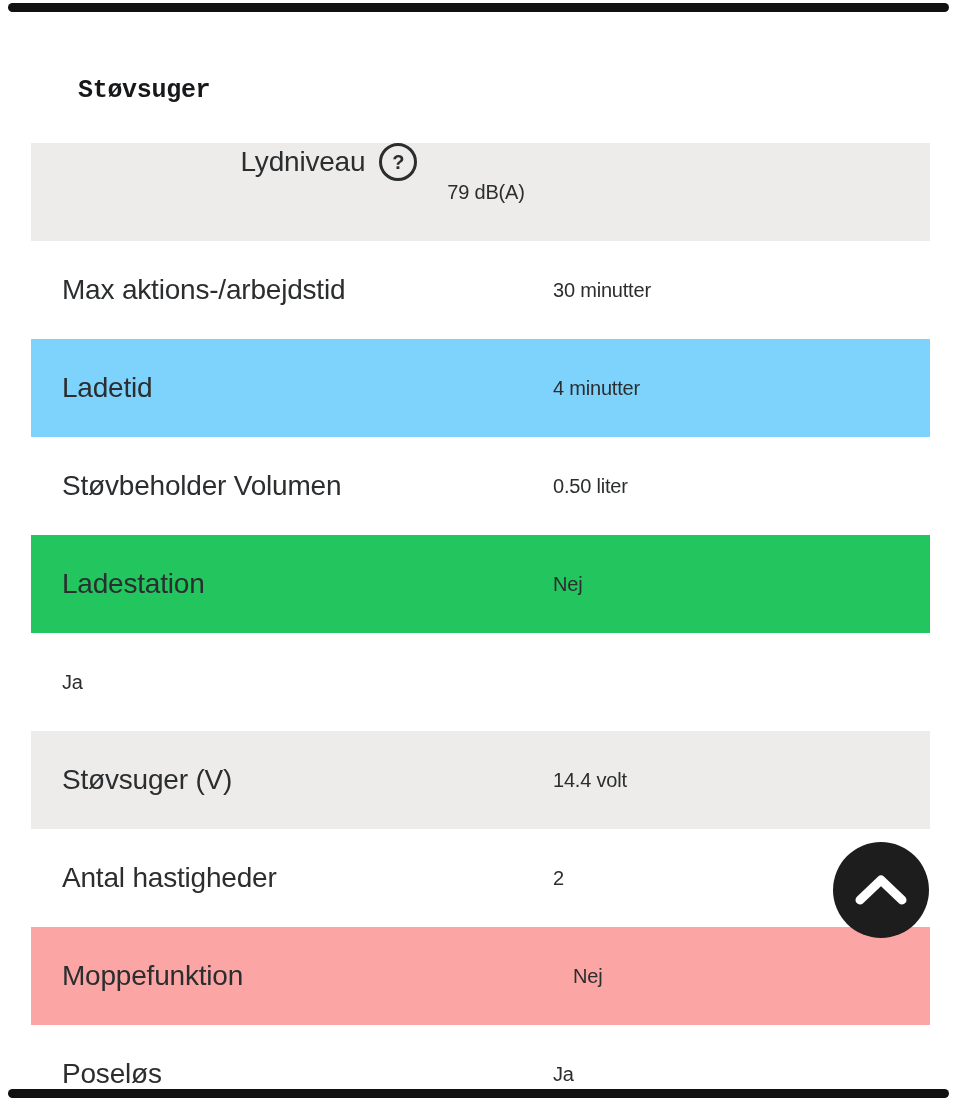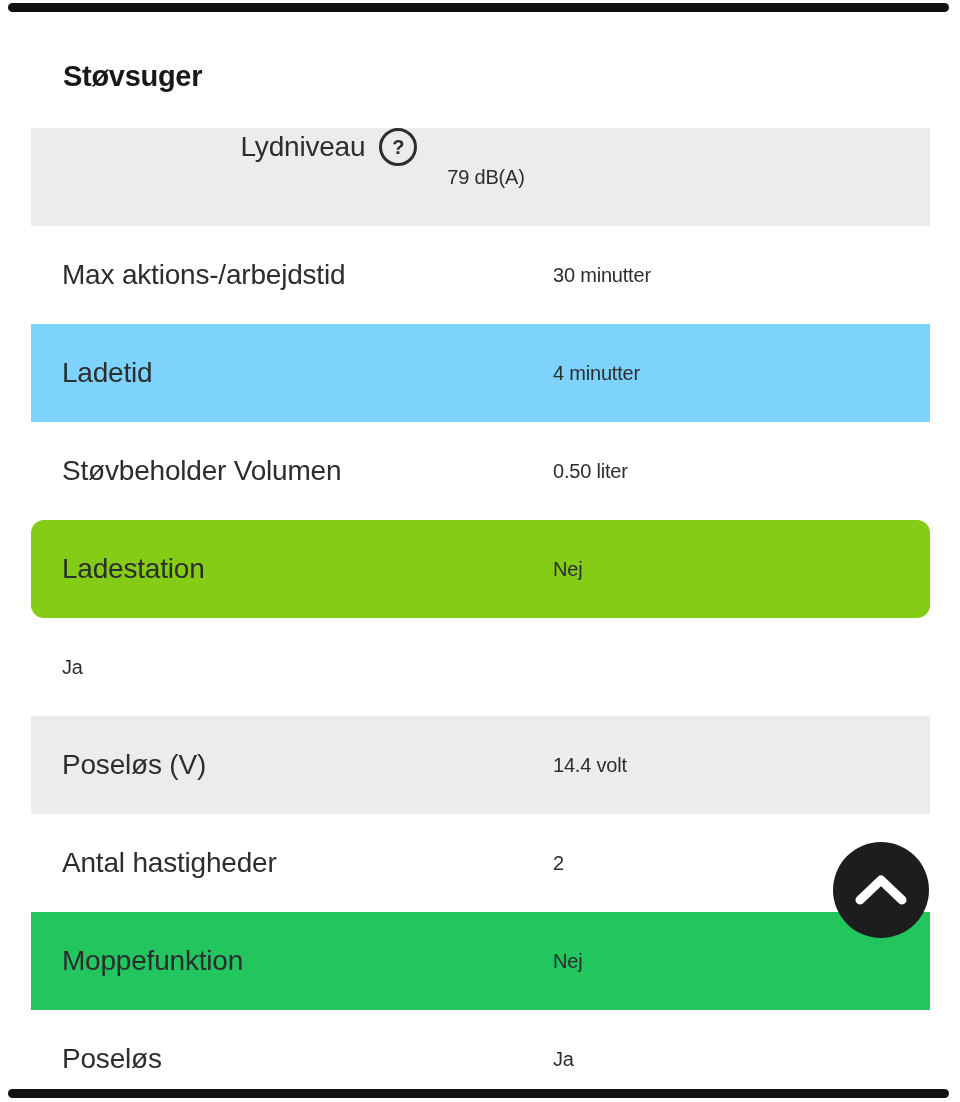--- a/index.html
+++ b/index.html
@@ -26,27 +26,28 @@
   .edge-bar.top { top: 3px; }
   .edge-bar.bottom { top: 1089px; }
 
   .content {
     position: absolute;
     left: 31px;
     top: 0;
     width: 899px;
   }
   .section-title {
-    margin: 1px;
+    margin: 16px;
     padding: 57px 0 0 31px;
-    font-size: 29px;
+    font-size: 25px;
     line-height: 36px;
     font-weight: 700;
     color: #17181a;
     letter-spacing: -0.3px;
+    font-family: Liberation Mono, monospace;
   }
   .spec-table {
     margin-top: 34px;
   }
   .spec-row {
     height: 98px;
     display: flex;
     align-items: center;
     padding: 0 20px 0 31px;
     box-sizing: border-box;
@@ -140,49 +141,49 @@
   </div>
 
   <div class="spec-row">
     <div class="spec-label">
       <span class="label-text">Støvbeholder Volumen</span>
 
     </div>
     <div class="spec-value">0.50 liter</div>
   </div>
 
-  <div class="spec-row alt" style="background: #84cc16; border-radius: 13px;">
+  <div class="spec-row alt" style="background: #22c55e;">
     <div class="spec-label">
       <span class="label-text">Ladestation</span>
 
     </div>
     <div class="spec-value">Nej</div>
   </div>
 
   <div class="spec-row">
     <div class="spec-value">Ja</div>
   </div>
 
   <div class="spec-row alt" style="background: rgb(237, 236, 235);">
     <div class="spec-label">
-      <span class="label-text">Poseløs (V)</span>
+      <span class="label-text">Støvsuger (V)</span>
 
     </div>
     <div class="spec-value">14.4 volt</div>
   </div>
 
   <div class="spec-row">
     <div class="spec-label">
       <span class="label-text">Antal hastigheder</span>
 
     </div>
     <div class="spec-value">2</div>
   </div>
 
-  <div class="spec-row alt" style="background: #22c55e;">
+  <div class="spec-row alt" style="background: #fca5a5; gap: 20px;">
     <div class="spec-label">
       <span class="label-text">Moppefunktion</span>
 
     </div>
     <div class="spec-value">Nej</div>
   </div>
 
   <div class="spec-row">
     <div class="spec-label">
       <span class="label-text">Poseløs</span>

